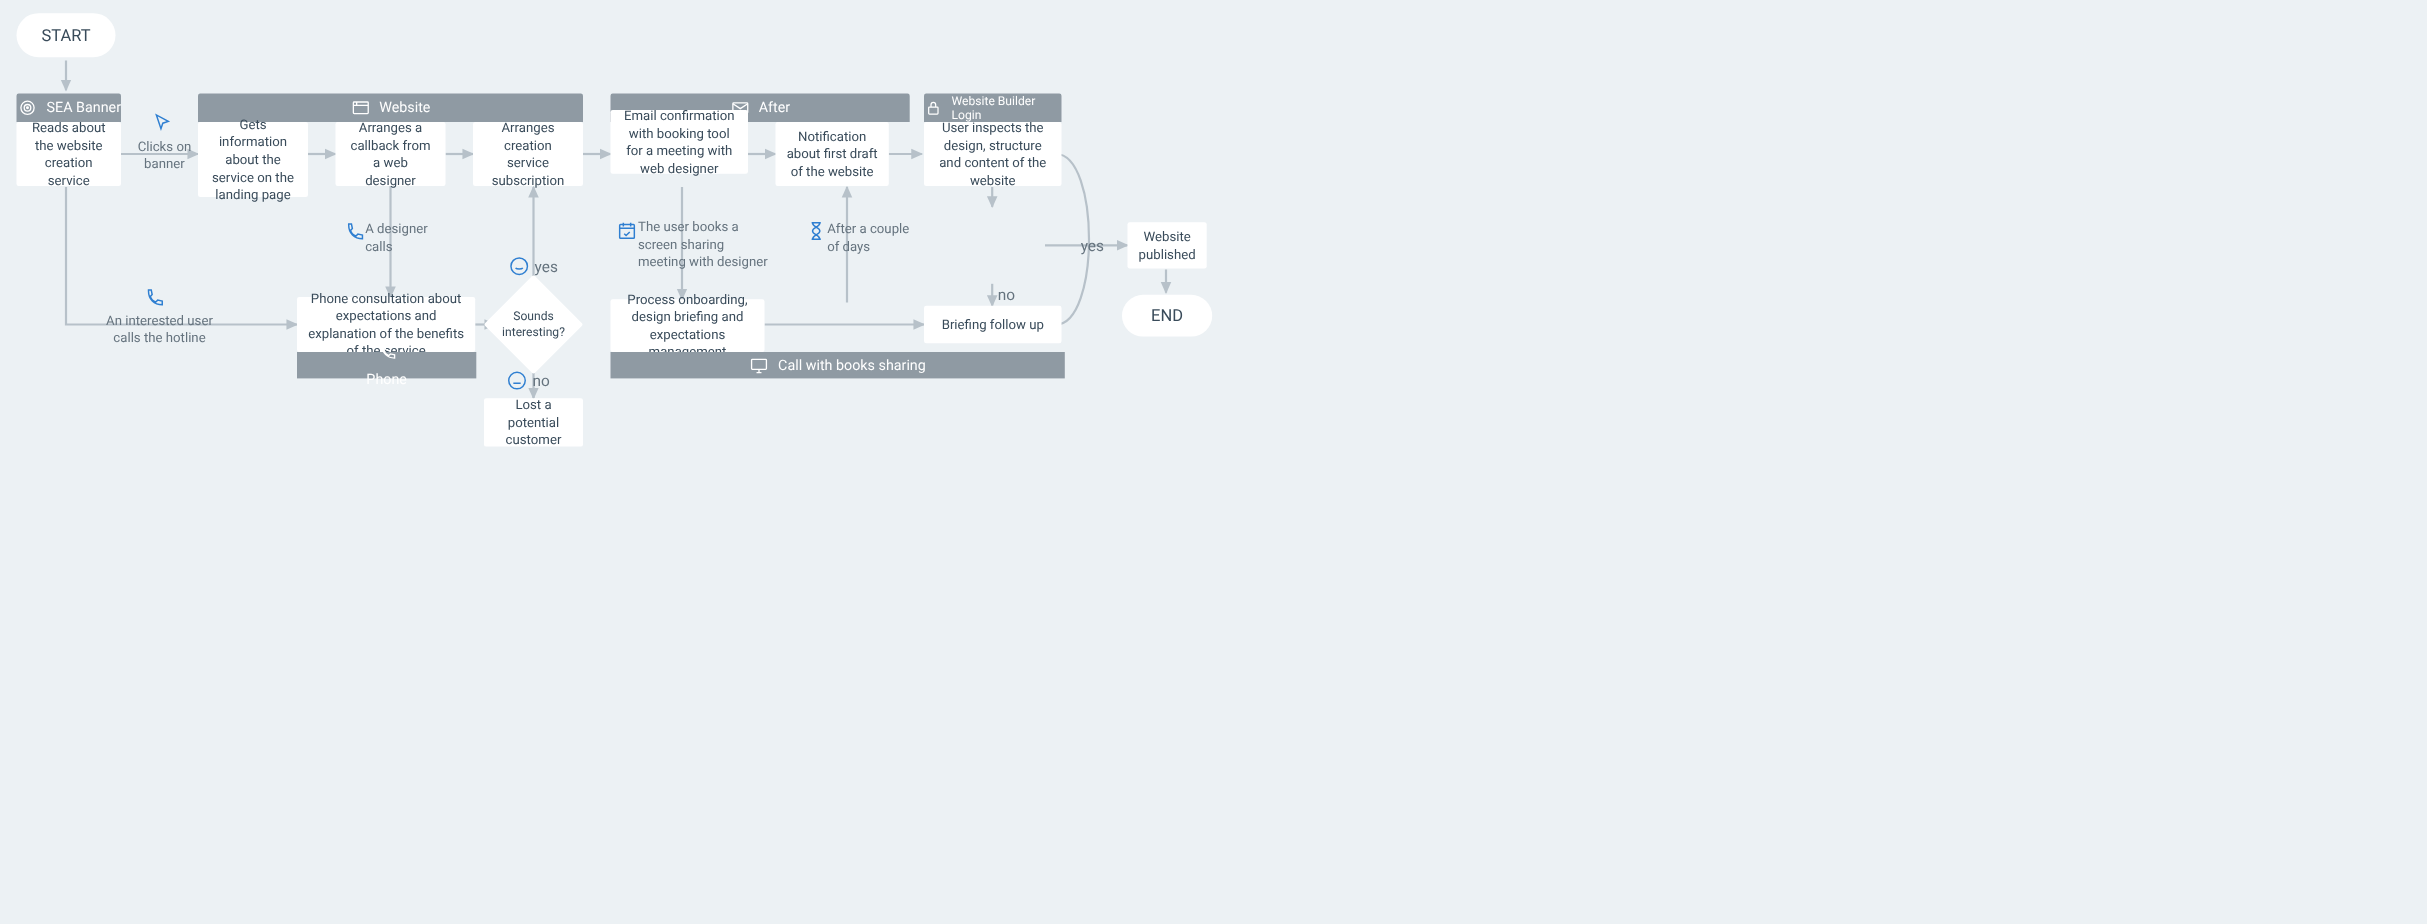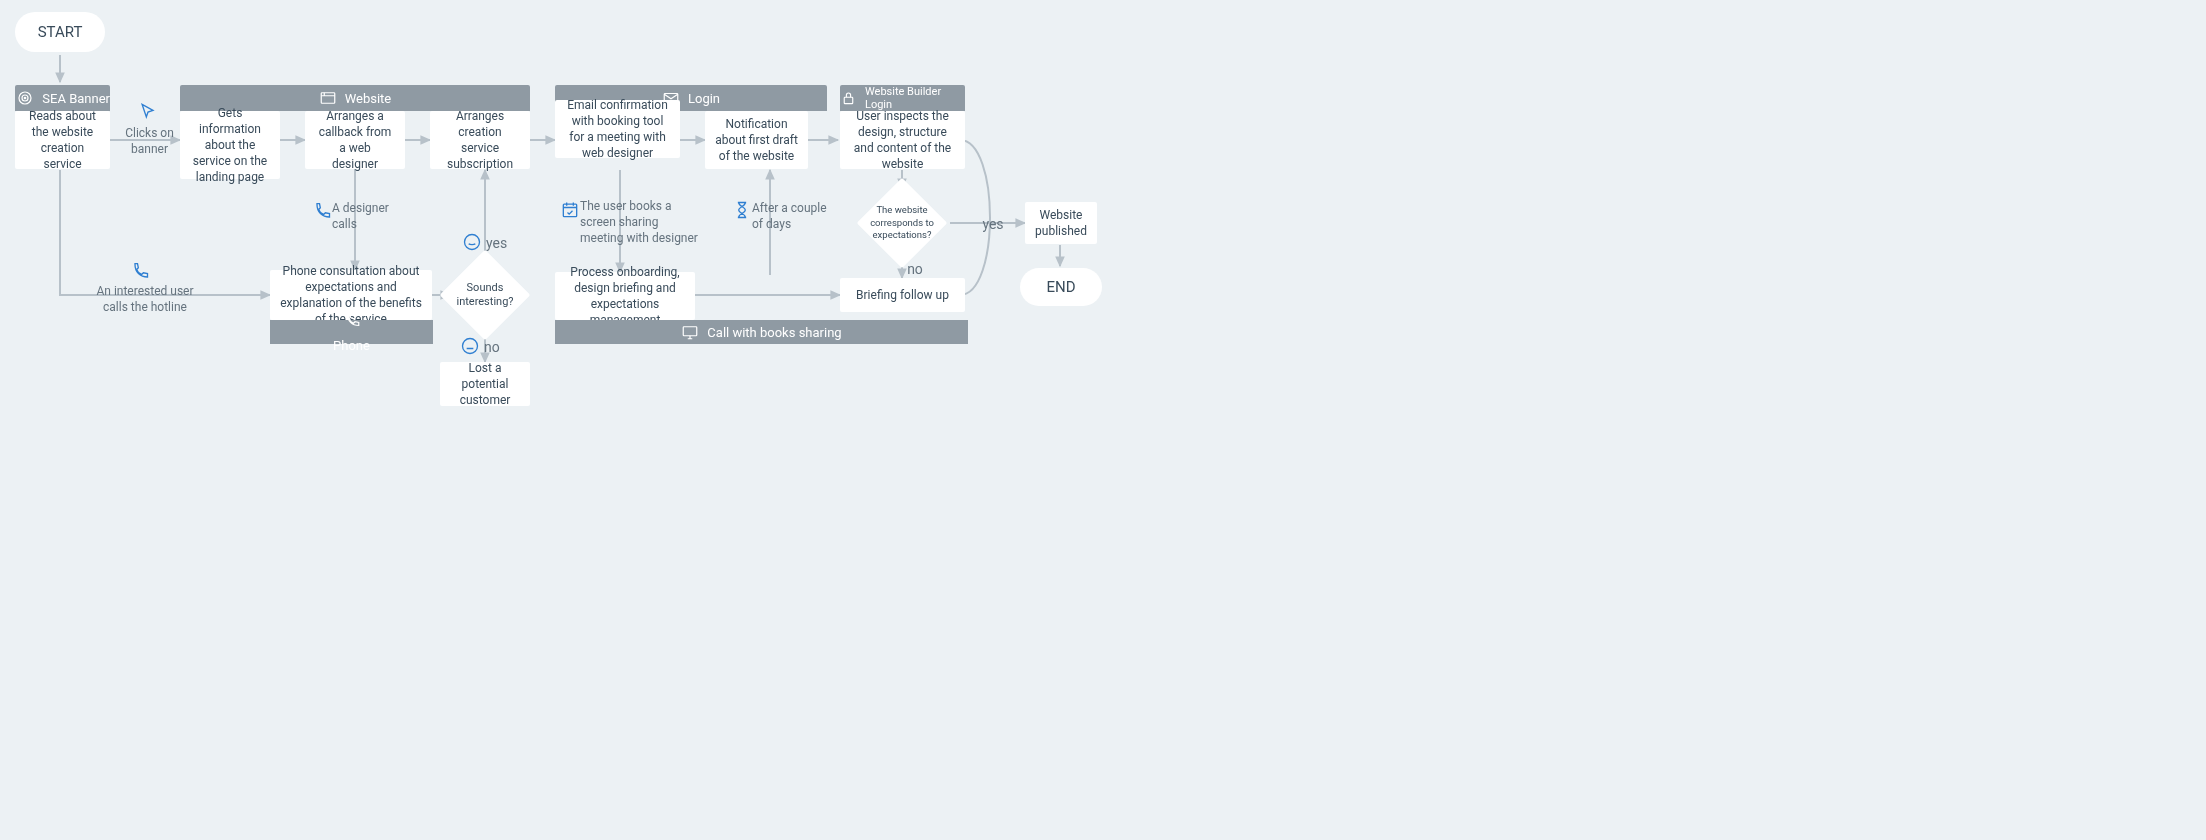--- a/index.html
+++ b/index.html
@@ -284,21 +284,21 @@
     <span>Lost a potential customer</span>
   </div>
 
   <div class="header" style="left:555px; top:85px; width:272px; height:26px;">
     <span class="ico white">
       <svg viewBox="0 0 24 24" fill="none" stroke="#fff" stroke-width="1.6">
           <rect x="3" y="6" width="18" height="12" rx="1"></rect>
           <path d="M3 7l9 6 9-6"></path>
         </svg>
     </span>
-    <span>Login</span>
+    <span>After</span>
   </div>
   <div class="node" style="left:555px; top:100px; width:125px; height:58px;">
     <span>Email confirmation with booking tool for a meeting with web designer</span>
   </div>
   <div class="node" style="left:705px; top:111px; width:103px; height:58px;">
     <span>Notification about first draft of the website</span>
   </div>
 
   <div class="float-icon" style="left:560px; top:200px;">
     <svg viewBox="0 0 24 24">
@@ -339,26 +339,20 @@
           <rect x="6" y="11" width="12" height="9" rx="1"></rect>
           <path d="M9 11V8a3 3 0 1 1 6 0v3"></path>
         </svg>
     </span>
     <span>Website Builder Login</span>
   </div>
   <div class="node" style="left:840px; top:111px; width:125px; height:58px;">
     <span>User inspects the design, structure and content of the website</span>
   </div>
 
-  <div class="diamond" style="left:857px; top:178px; width:90px; height:90px;">
-    <div class="shape"></div>
-    <div class="dlabel" style="font-size:9.5px; padding:10px;">
-        <span>The website corresponds to expectations?</span>
-      </div>
-  </div>
   <div class="edge-label small" style="left:978px; top:215px; width:30px;">yes</div>
   <div class="edge-label small" style="left:905px; top:260px; width:20px;">no</div>
 
   <div class="node" style="left:1025px; top:202px; width:72px; height:42px;justify-content:center;">
     <span>Website published</span>
   </div>
 
   <div class="pill" style="left:1020px; top:268px; width:82px; height:38px;">
     <span>END</span>
   </div>

